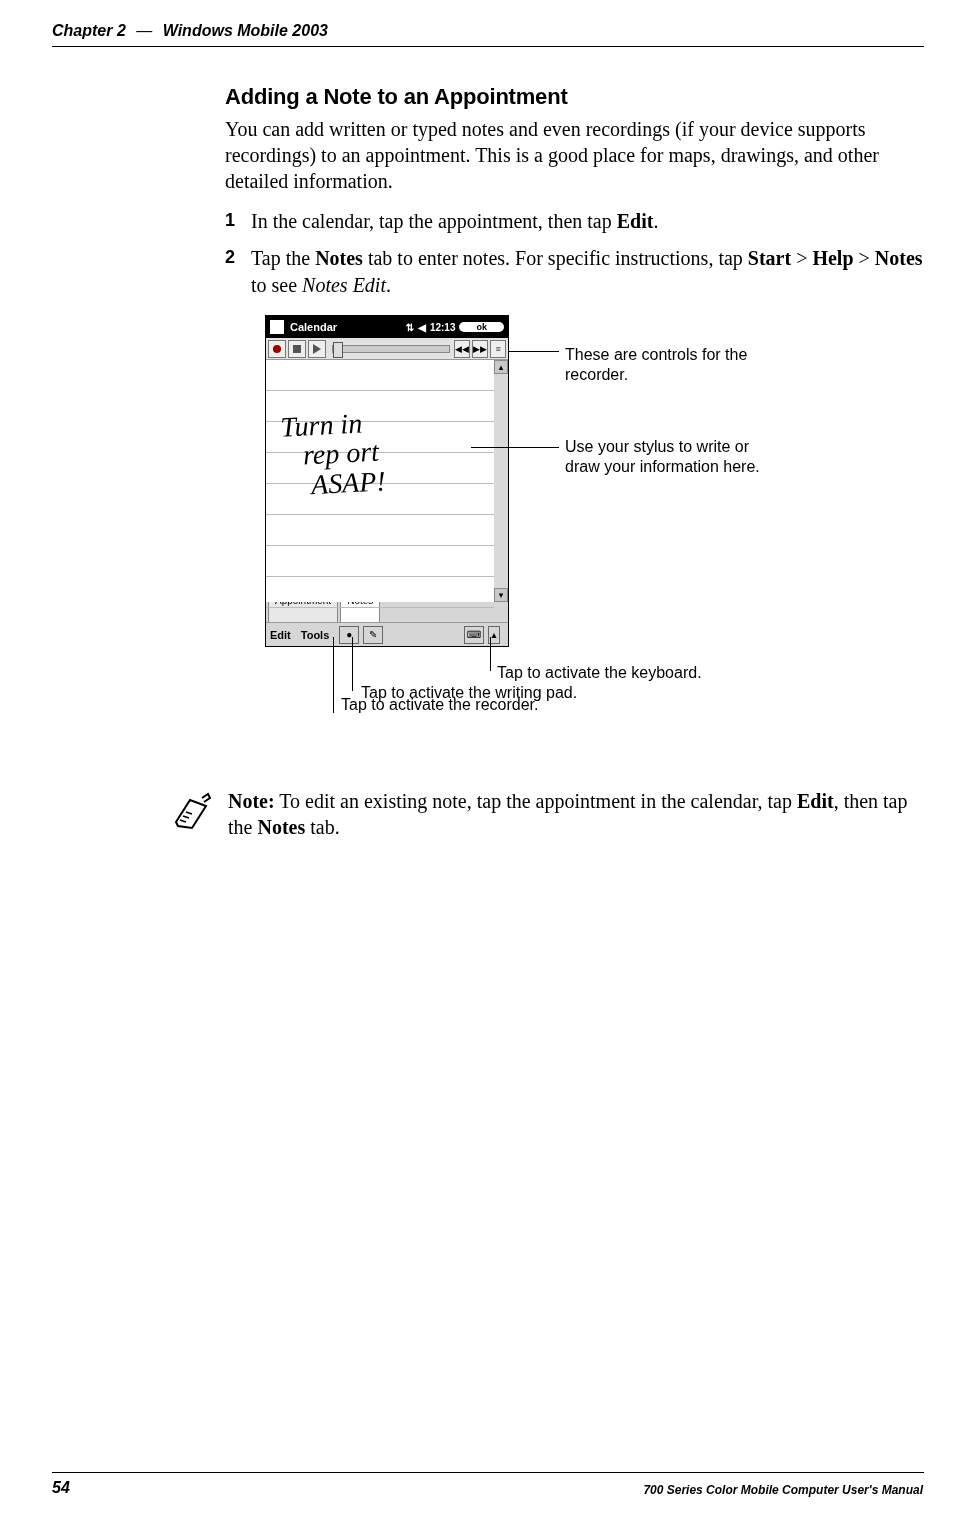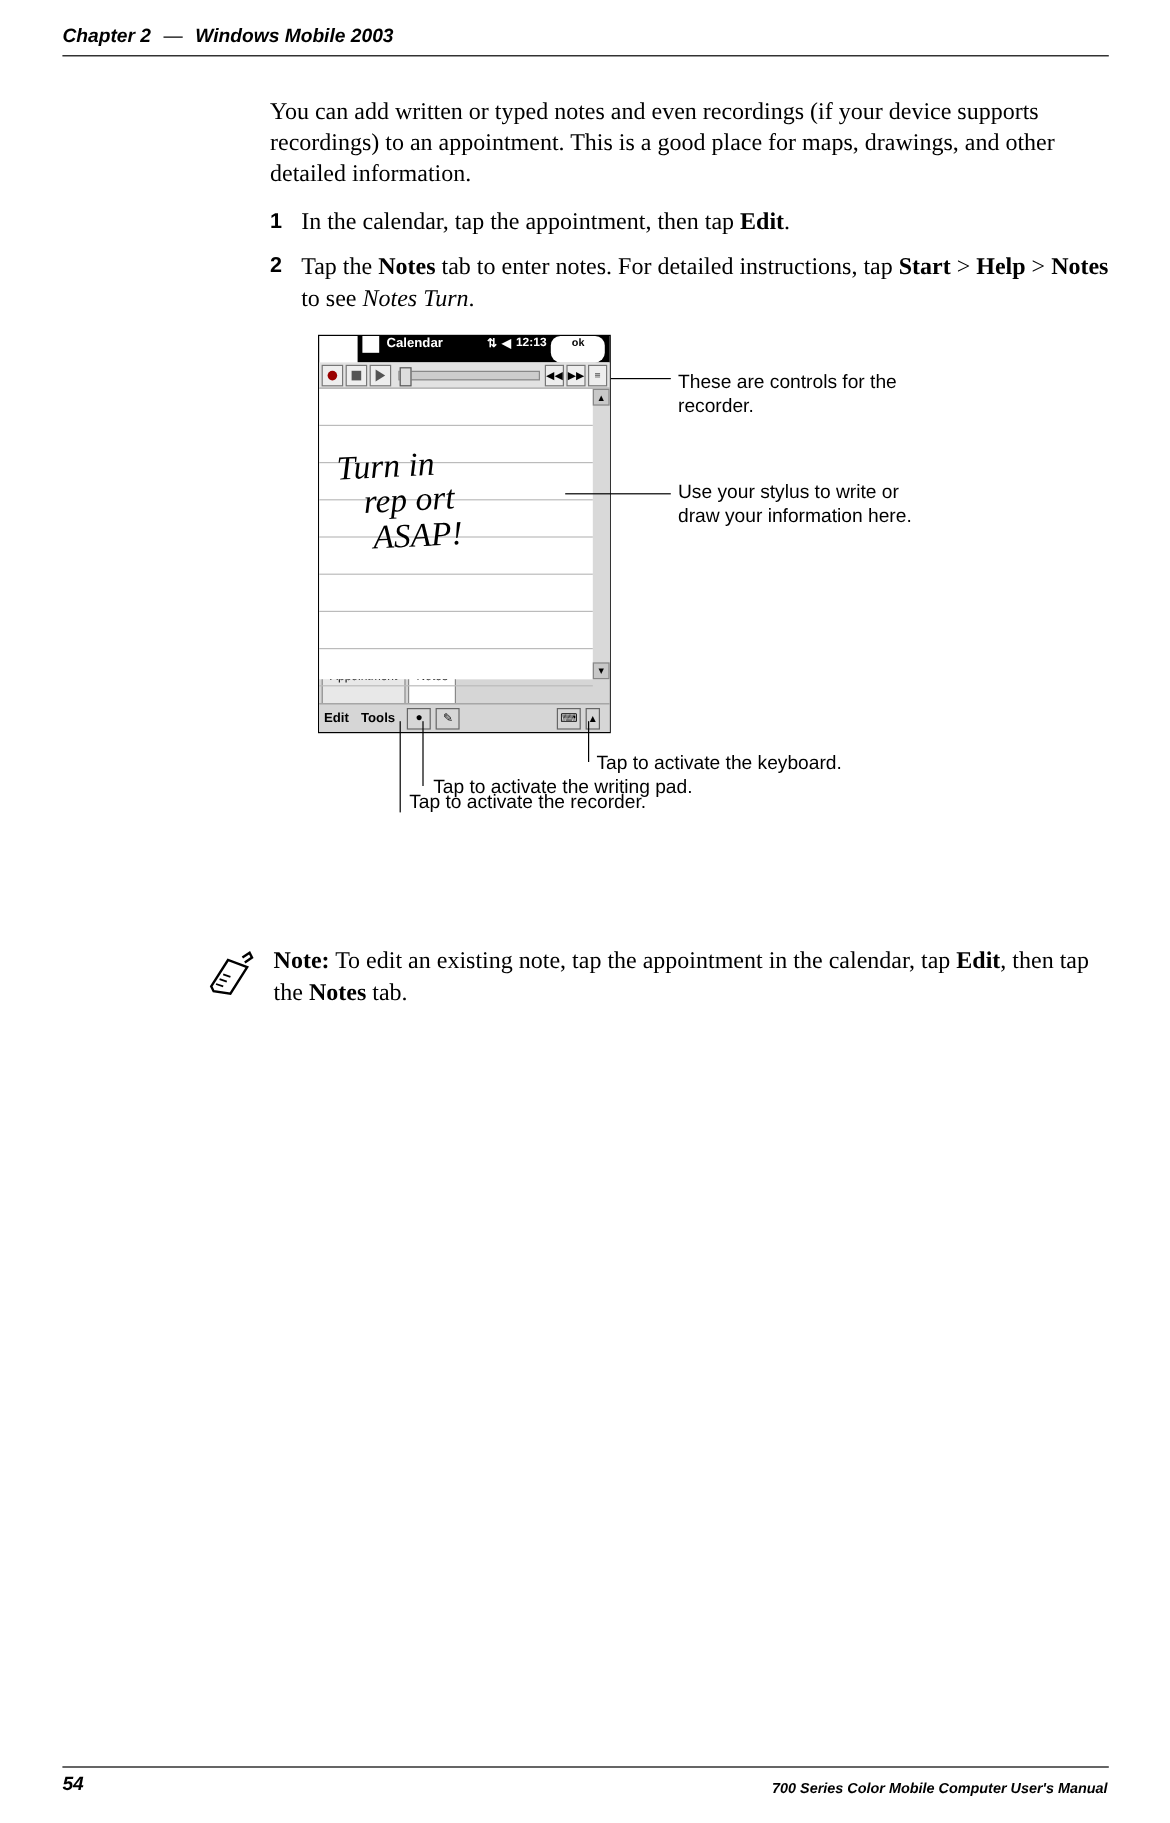--- a/index.html
+++ b/index.html
@@ -92,26 +92,26 @@
     height: 332px;
     border: 1px solid #000;
     background: #fff;
     box-sizing: border-box;
   }
   .titlebar {
     height: 22px;
     background: #000;
     color: #fff;
     display: flex;
+    align-items: center;
     font-family: Verdana, Arial, sans-serif;
     font-size: 11px;
     font-weight: bold;
     padding: 0 4px;
     box-sizing: border-box;
-    margin-left: 32px;
   }
   .titlebar .start-flag {
     width: 14px; height: 14px;
     background: #fff;
     margin-right: 6px;
     display: inline-block;
   }
   .titlebar .title { flex: 1; }
   .titlebar .sys { font-size: 10px; margin-right: 4px; }
   .titlebar .ok {
@@ -275,33 +275,34 @@
 <body>
 
 <div class="header">
   <span>Chapter 2</span>
   <span class="sep">—</span>
   <span class="em">Windows Mobile 2003</span>
 </div>
 <div class="rule-top"></div>
 
 <div class="content">
+  <h3 class="section-title">Adding a Note to an Appointment</h3>
   <p class="intro">You can add written or typed notes and even recordings (if your device supports recordings) to an appointment. This is a good place for maps, drawings, and other detailed information.</p>
 
   <ol class="steps">
     <li>
       <span class="num">1</span>
       <span>
         <span>In the calendar, tap the appointment, then tap </span><span class="bold">Edit</span><span>.</span>
       </span>
     </li>
     <li>
       <span class="num">2</span>
       <span>
-        <span>Tap the </span><span class="bold">Notes</span><span> tab to enter notes. For detailed instructions, tap </span><span class="bold">Start</span><span> &gt; </span><span class="bold">Help</span><span> &gt; </span><span class="bold">Notes</span><span> to see </span><span class="italic">Notes Turn</span><span>.</span>
+        <span>Tap the </span><span class="bold">Notes</span><span> tab to enter notes. For specific instructions, tap </span><span class="bold">Start</span><span> &gt; </span><span class="bold">Help</span><span> &gt; </span><span class="bold">Notes</span><span> to see </span><span class="italic">Notes Edit</span><span>.</span>
       </span>
     </li>
   </ol>
 
   <div class="figure-wrap">
     <div class="device">
       <div class="titlebar">
         <span class="start-flag"></span>
         <span class="title">Calendar</span>
         <span class="sys">⇅</span>

